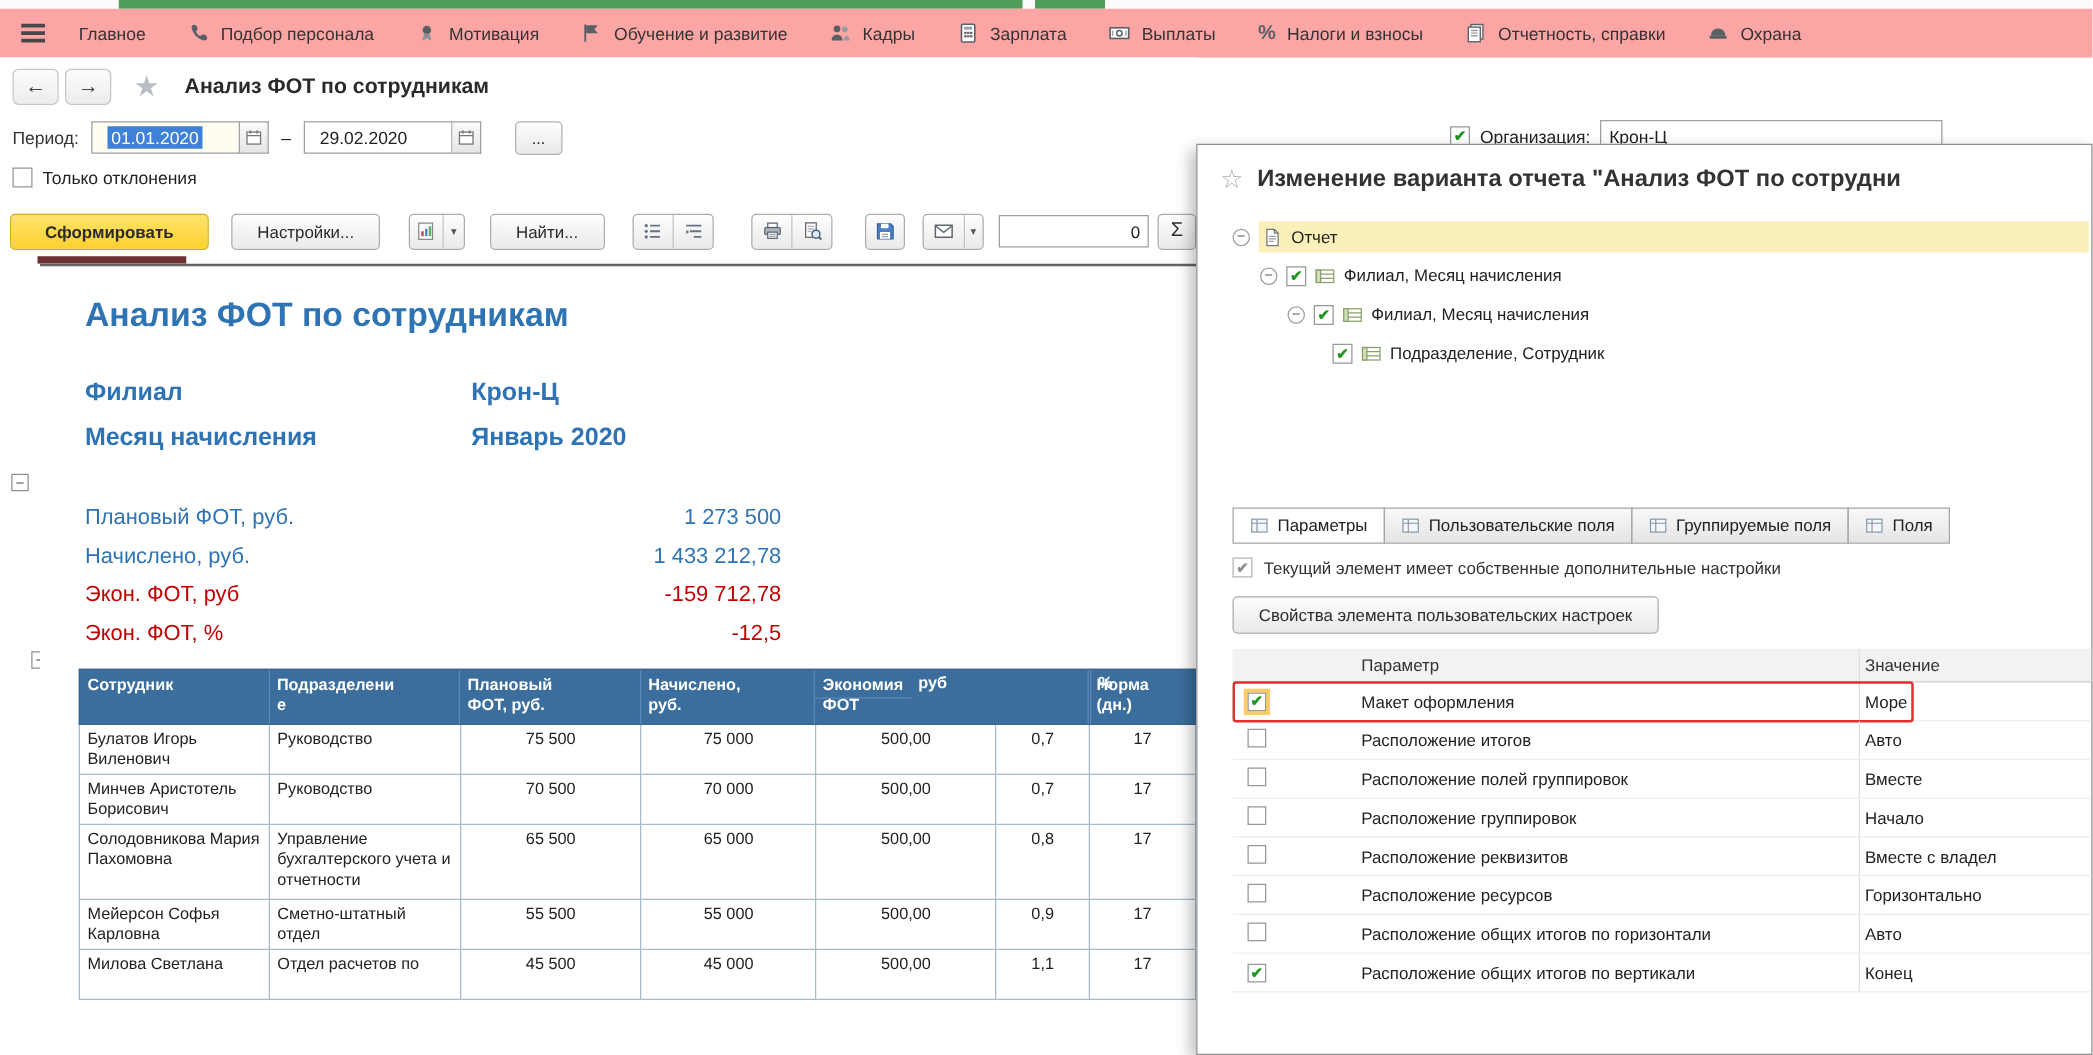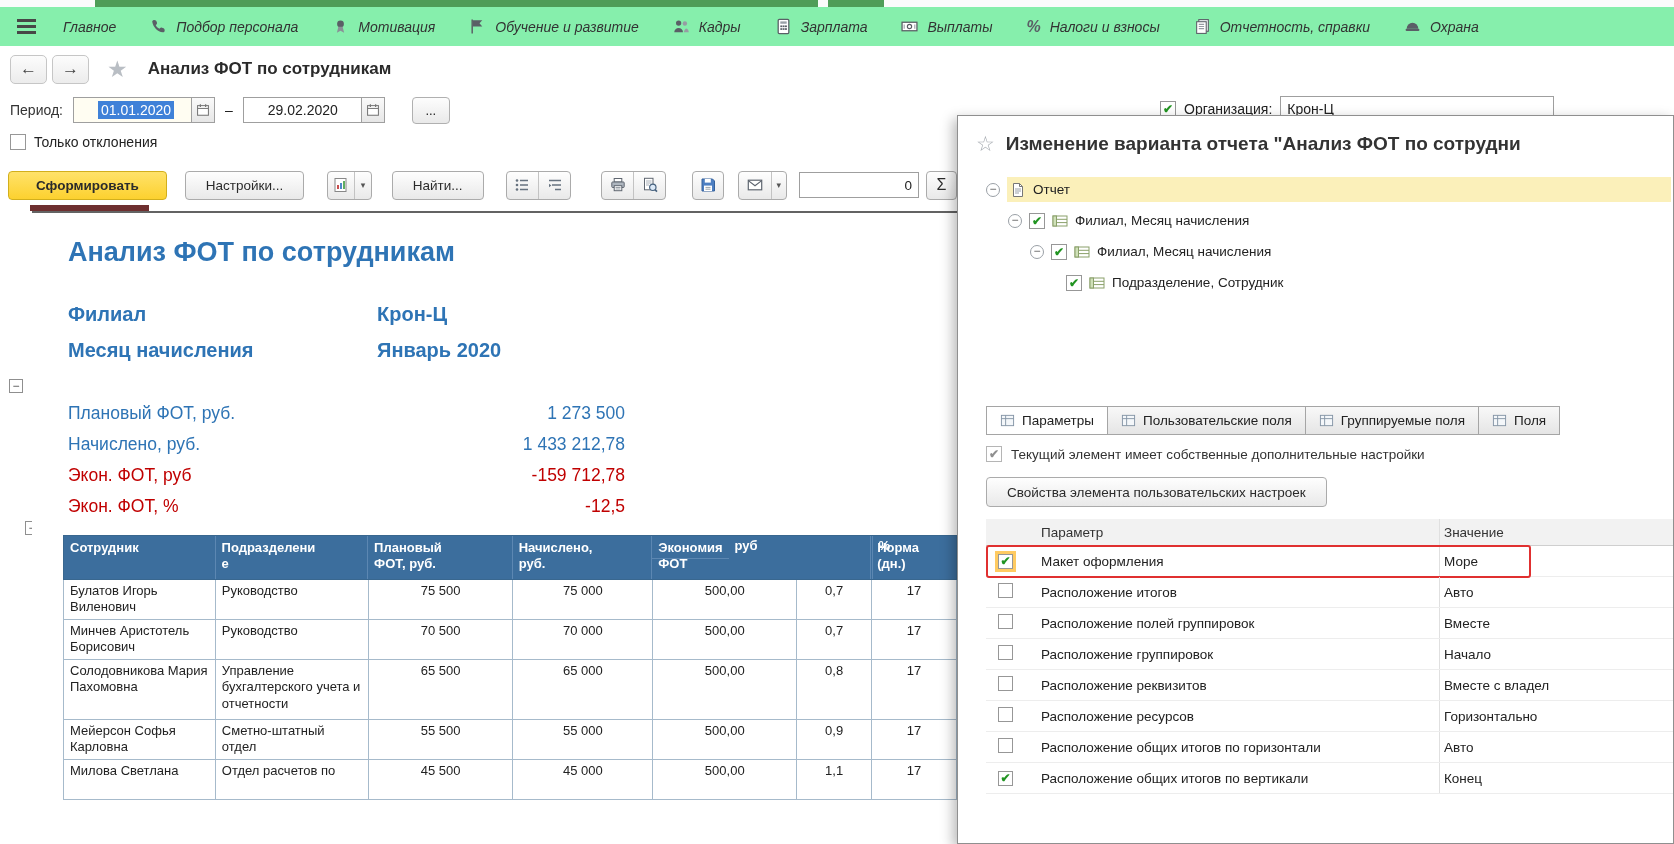--- a/index.html
+++ b/index.html
@@ -6,22 +6,22 @@
   html,body { width:1674px; height:844px; overflow:hidden; background:#fff;
               font-family:"Liberation Sans", sans-serif; color:#222; }
 
   
   .window-tabs { position:absolute; top:0; left:0; width:100%; height:7px; background:#fbfbfb;
                  display:flex; gap:10px; padding-left:95px; }
   .window-tab { height:7px; background:#4f9d58; }
   .window-tab.t1 { width:723px; } .window-tab.t2 { width:56px; }
 
   
-  .menubar { position:absolute; top:7px; left:0; width:100%; height:39px; background:#86efac;
-             display:flex; align-items:center; padding-left:6px;font-style:italic; }
+  .menubar { position:absolute; top:7px; left:0; width:100%; height:39px; background:#fca5a5;
+             display:flex; align-items:center; padding-left:6px; }
   .hamburger { width:40px; height:100%; display:flex; align-items:center; justify-content:center; cursor:pointer; }
   .hamburger-bars { width:19px; height:15px; border-top:3px solid #474747; border-bottom:3px solid #474747; position:relative; }
   .hamburger-bars::after { content:""; position:absolute; left:0; right:0; top:3px; height:3px; background:#474747; }
   .menu-item { display:flex; align-items:center; gap:9px; padding:0 17px; height:100%;
                font-size:14px; color:#333; cursor:pointer; white-space:nowrap; }
   .menu-item svg { width:17px; height:17px; flex:none; }
   .pct { font-size:16px; font-weight:700; color:#5a5f66; }
 
   
   .navrow { position:absolute; top:46px; left:0; width:957px; height:46px; background:#fff;
@@ -32,21 +32,21 @@
   .nav-btn + .nav-btn { margin-left:5px; }
   .fav-star { font-size:23px; color:#b9bec4; margin-left:18px; cursor:pointer; }
   .page-title { font-size:17px; font-weight:700; color:#2a2a2a; margin-left:20px; }
 
   
   .filter-row { position:absolute; top:96px; left:0; height:28px; display:flex; align-items:center;
                 padding-left:10px; font-size:14px; }
   .lbl { margin-right:10px; color:#333; }
   .date-wrap { display:flex; height:26px; }
   .date-input { width:119px; border:1px solid #9f9f9f; background:#fffdf2; display:flex;
-                align-items:center; padding-left:24px; font-size:14px; }
+                align-items:center; padding-left:12px; font-size:14px; }
   .date-input.plain { background:#fff; }
   .date-input .sel { background:#3f81d8; color:#fff; padding:1px 3px; }
   .cal-btn { width:23px; border:1px solid #9f9f9f; border-left:none;
              background:linear-gradient(#fafafa,#e6e6e6); display:flex; align-items:center;
              justify-content:center; cursor:pointer; }
   .cal-btn svg { width:14px; height:14px; }
   .dash { margin:0 10px; }
   .dots-btn { margin-left:27px; width:38px; height:27px; border:1px solid #b0b0b0; border-radius:4px;
               background:linear-gradient(#fdfdfd,#e9e9e9); font-size:13px; display:flex;
               align-items:center; justify-content:center; cursor:pointer; }
@@ -156,21 +156,21 @@
   .dlg-tab svg { width:15px; height:15px; }
 
   .own-row { position:absolute; top:330px; left:28px; display:flex; align-items:center; gap:9px;
              font-size:13.5px; color:#333; }
   .props-btn { position:absolute; top:361px; left:28px; height:30px; }
 
   .params { position:absolute; top:403px; left:28px; right:0; font-size:13.5px; }
   .params-head { display:flex; align-items:center; height:27px; background:#f2f2f2;
                  border-bottom:1px solid #cfcfcf; color:#333; }
   .pc-check { width:47px; flex:none; }
-  .pc-param { width:406px; flex:none; padding-left:8px; }
+  .pc-param { width:406px; flex:none; padding-left:8px;margin-left:48px; }
   .pc-value { flex:1; padding-left:4px; border-left:1px solid #e0e0e0; align-self:stretch;
               display:flex; align-items:center; }
   .param-row { display:flex; align-items:center; height:31px; border-bottom:1px solid #ededed;
                position:relative; cursor:pointer; }
   .param-row .cb { margin-left:12px; width:15px; height:15px; }
   .hl-frame { position:absolute; left:0; top:-1px; bottom:-2px; width:545px;
               border:2px solid #e03030; border-radius:3px; pointer-events:none; }
   .cb.glow { box-shadow:0 0 0 3px rgba(255,186,46,.75); }
 </style>
 </head>

